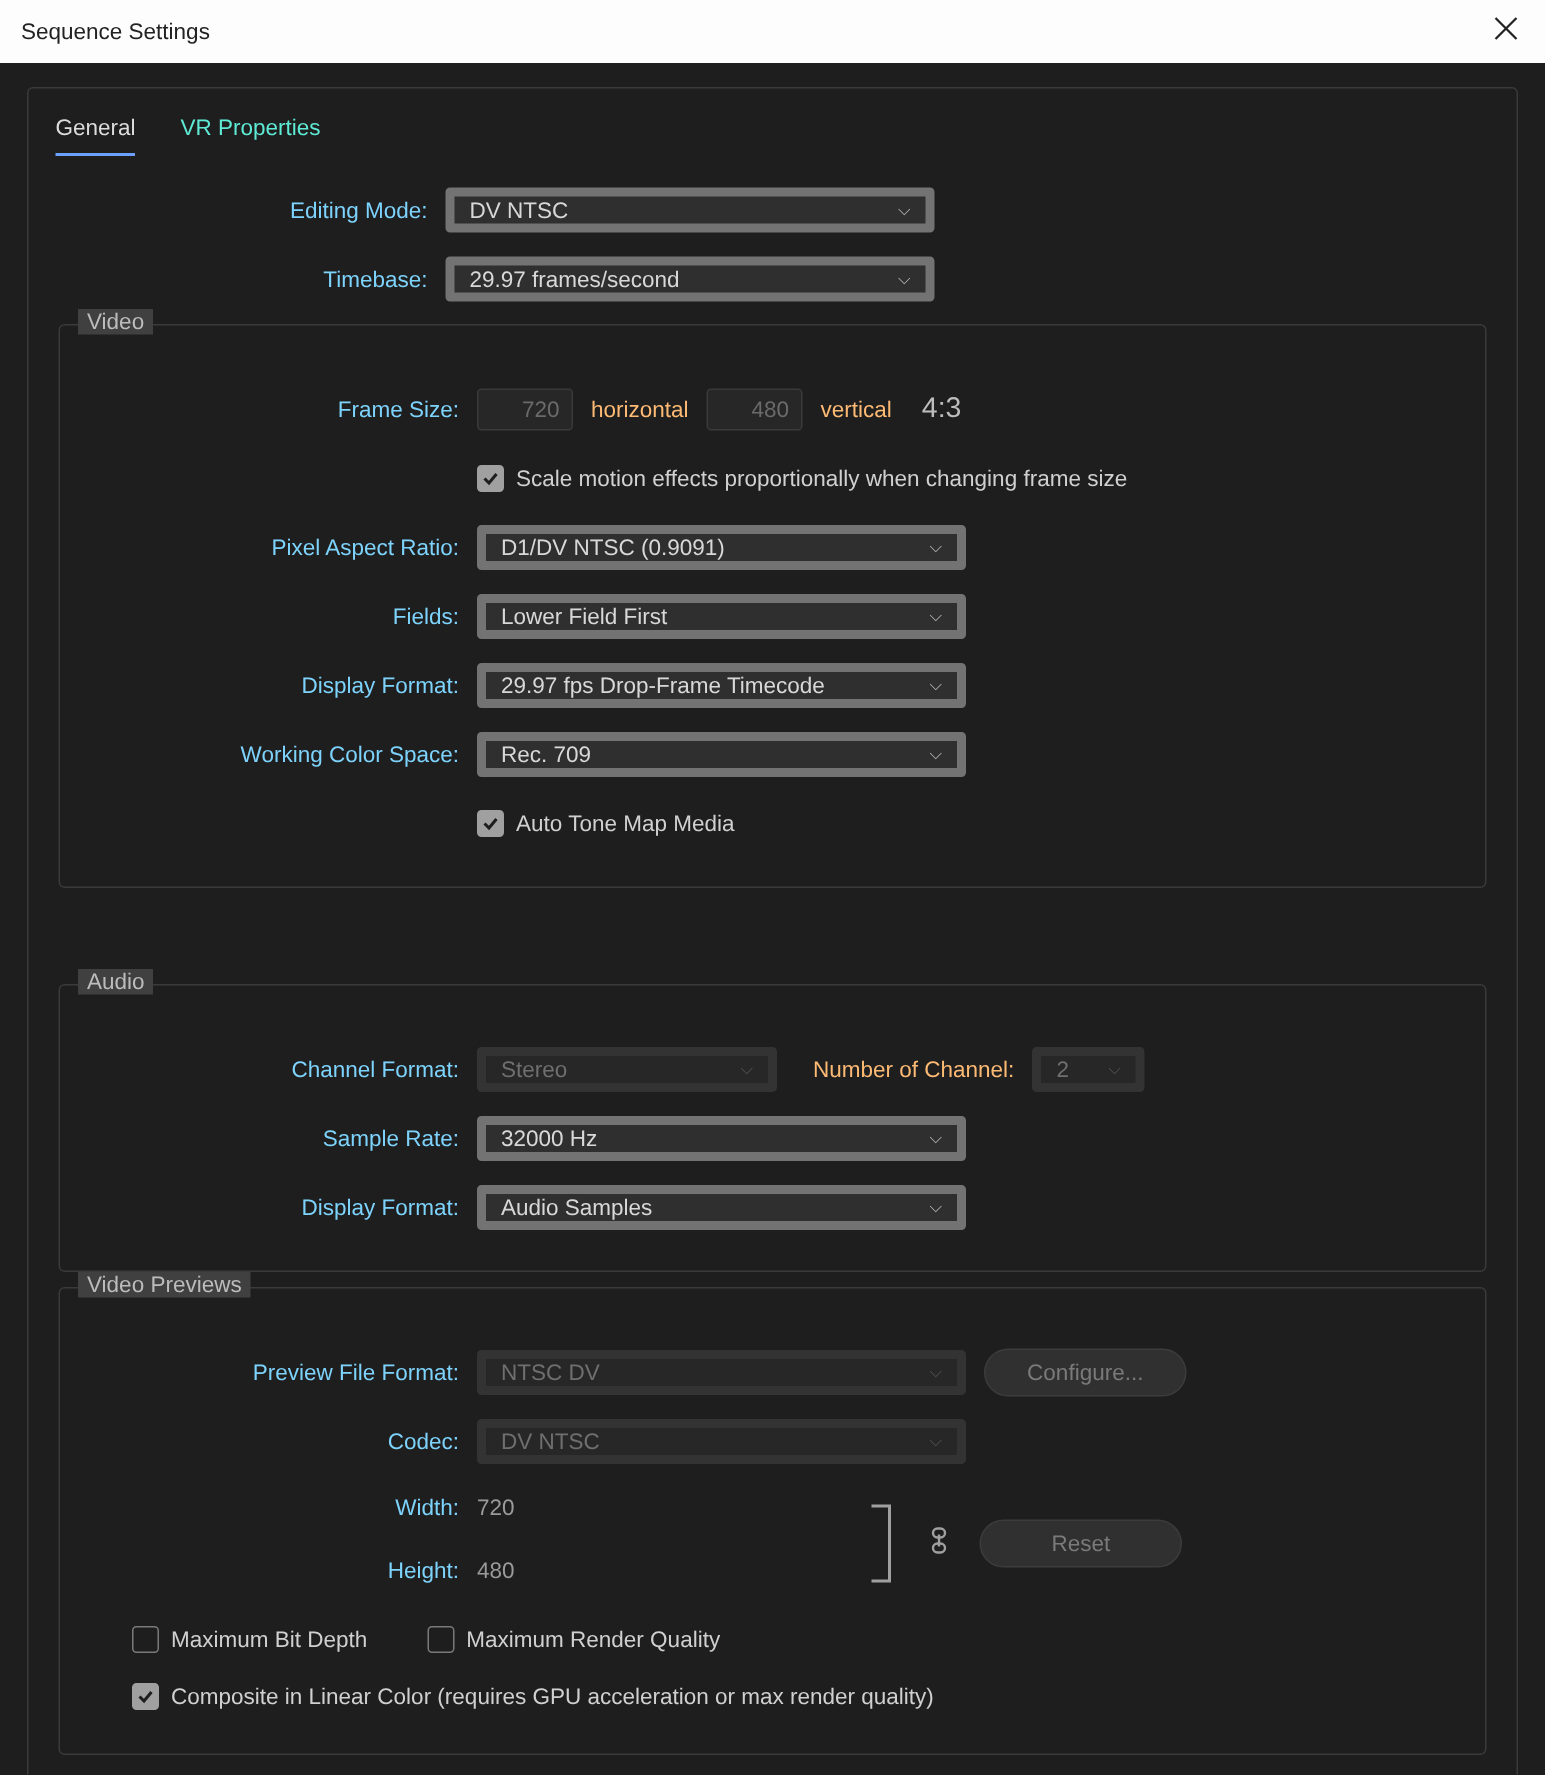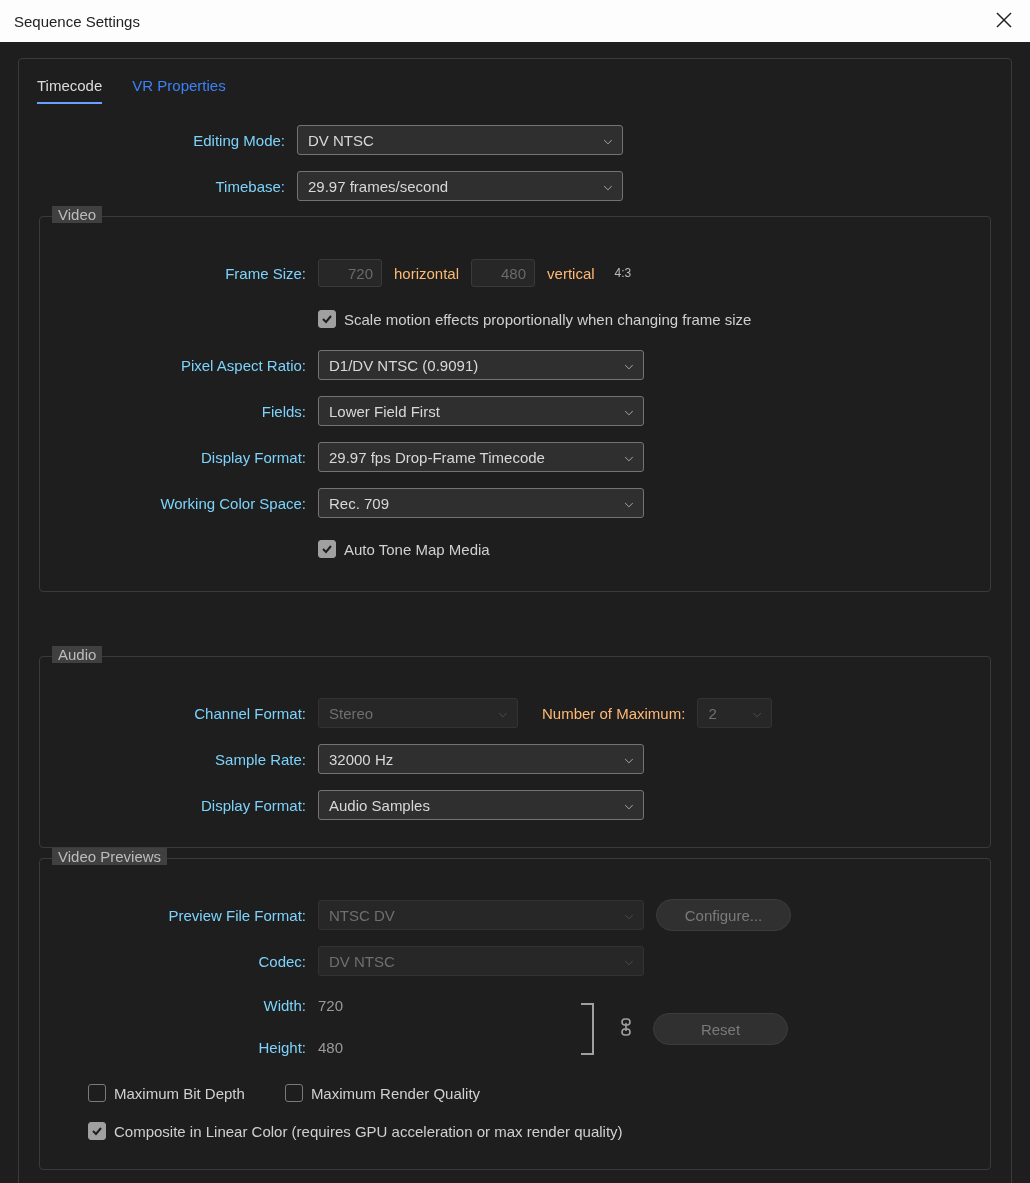--- a/index.html
+++ b/index.html
@@ -3,29 +3,29 @@
 <meta charset="utf-8">
 <style>
   * { box-sizing: border-box; margin: 0; padding: 0; font-family: "Segoe UI", Arial, sans-serif; }
   body { background: #1e1e1e; color: #c8c8c8; width: 1030px; height: 1183px; overflow: hidden; }
   .titlebar { background: #fdfdfd; height: 42px; display: flex; align-items: center; justify-content: space-between; padding: 0 14px; gap: 30px; }
   .titlebar .title { color: #222; font-size: 15px; }
   .titlebar .close { font-size: 20px; color: #222; cursor: pointer; width: 24px; text-align: center; }
   .content { background: #1e1e1e; padding: 16px 18px 18px 18px; }
   .panel { border: 1px solid #3a3a3a; border-radius: 4px; padding: 0 0 20px 0; position: relative; }
   .tabs { display: flex; gap: 30px; padding: 8px 18px 0 18px; }
-  .tab { color: #3b82f6; font-size: 15px; padding: 10px 0 8px 0; cursor: pointer; }
+  .tab { color: #5eead4; font-size: 15px; padding: 10px 0 8px 0; cursor: pointer; }
   .tab.active { color: #dcdcdc; border-bottom: 2px solid #6aa1ff; }
   .form-body { padding: 16px 10px 10px 10px; }
 
   .row { display: flex; align-items: center; min-height: 40px; margin-bottom: 6px; }
   .label-col { width: 268px; text-align: right; padding-right: 12px; color: #7dd3fc; font-size: 15px; }
   .control-col { display: flex; align-items: center; gap: 12px; }
 
-  .dropdown { background: #2f2f2f; border: 1px solid #737373; border-radius: 3px; height: 30px; display: flex; align-items: center; justify-content: space-between; padding: 0 10px; color: #d8d8d8; font-size: 15px; cursor: pointer; width: 326px; }
+  .dropdown { background: #2f2f2f; border: 6px solid #737373; border-radius: 3px; height: 30px; display: flex; align-items: center; justify-content: space-between; padding: 0 10px; color: #d8d8d8; font-size: 15px; cursor: pointer; width: 326px; }
   .dropdown.sm { width: 200px; }
   .dropdown.disabled { background: #272727; color: #6f6f6f; border-color: #333; cursor: default; }
   .dropdown.tiny { width: 75px; }
   .chev { font-size: 11px; color: #bbb; margin-left: 8px; }
   .disabled .chev { color: #555; }
 
   .num-input { background: #2f2f2f; border: 1px solid #3a3a3a; border-radius: 3px; height: 28px; width: 64px; padding: 0 8px; color: #9a9a9a; font-size: 15px; display: flex; align-items: center; justify-content: flex-end; }
   .num-input.disabled { background: #272727; color: #6a6a6a; }
   .num-text { background: transparent; border: none; color: #9a9a9a; font-size: 15px; }
 
@@ -35,21 +35,21 @@
   .checkbox { display: flex; align-items: center; gap: 8px; cursor: pointer; }
   .checkbox .box { width: 18px; height: 18px; border: 1px solid #7a7a7a; border-radius: 3px; display: flex; align-items: center; justify-content: center; background: transparent; flex-shrink: 0; }
   .checkbox.checked .box { background: #a0a0a0; border-color: #a0a0a0; }
   .checkbox .tick { display: none; }
   .checkbox.checked .tick { display: block; }
   .checkbox .cb-label { color: #d0d0d0; font-size: 15px; }
 
   .btn { height: 32px; border-radius: 16px; border: none; padding: 0 28px; font-size: 15px; cursor: pointer; display: inline-flex; align-items: center; justify-content: center; }
   .btn.pill-disabled { background: #303030; color: #7a7a7a; cursor: default; border: 1px solid #3c3c3c; }
 
-  .aspect { color: #bcbcbc; font-size: 12px; margin-left: 8px; }
+  .aspect { color: #bcbcbc; font-size: 19px; margin-left: 8px; }
   .static-txt { color: #fdba74; font-size: 15px; }
 
   .link-bracket { display: inline-flex; flex-direction: column; justify-content: center; }
   .link-bracket svg { width: 22px; height: 54px; }
   .link-icon { color: #a0a0a0; font-size: 16px; padding: 0 8px; }
 
   .row.check-row { padding-left: 38px; gap: 40px; min-height: 32px; }
 </style>
 </head>
 <body>
@@ -61,21 +61,21 @@
         <line x1="1" y1="1" x2="15" y2="15" stroke="#222" stroke-width="1.5"></line>
         <line x1="15" y1="1" x2="1" y2="15" stroke="#222" stroke-width="1.5"></line>
       </svg>
   </span>
 </div>
 
 <div class="content">
   <div class="panel">
 
     <div class="tabs">
-      <div class="tab active">Timecode</div>
+      <div class="tab active">General</div>
       <div class="tab">VR Properties</div>
     </div>
 
     <div class="form-body">
 
       <div class="row">
         <div class="label-col">Editing Mode:</div>
         <div class="control-col">
           <div class="dropdown">
             <span>DV NTSC</span>
@@ -182,21 +182,21 @@
       <div class="fieldset">
         <div class="legend">Audio</div>
 
         <div class="row">
           <div class="label-col">Channel Format:</div>
           <div class="control-col">
             <div class="dropdown sm disabled">
               <span>Stereo</span>
               <span class="chev">⌵</span>
             </div>
-            <span class="static-txt" style="margin-left:12px">Number of Maximum:</span>
+            <span class="static-txt" style="margin-left:12px">Number of Channel:</span>
             <div class="dropdown tiny disabled">
               <span>2</span>
               <span class="chev">⌵</span>
             </div>
           </div>
         </div>
 
         <div class="row">
           <div class="label-col">Sample Rate:</div>
           <div class="control-col">

